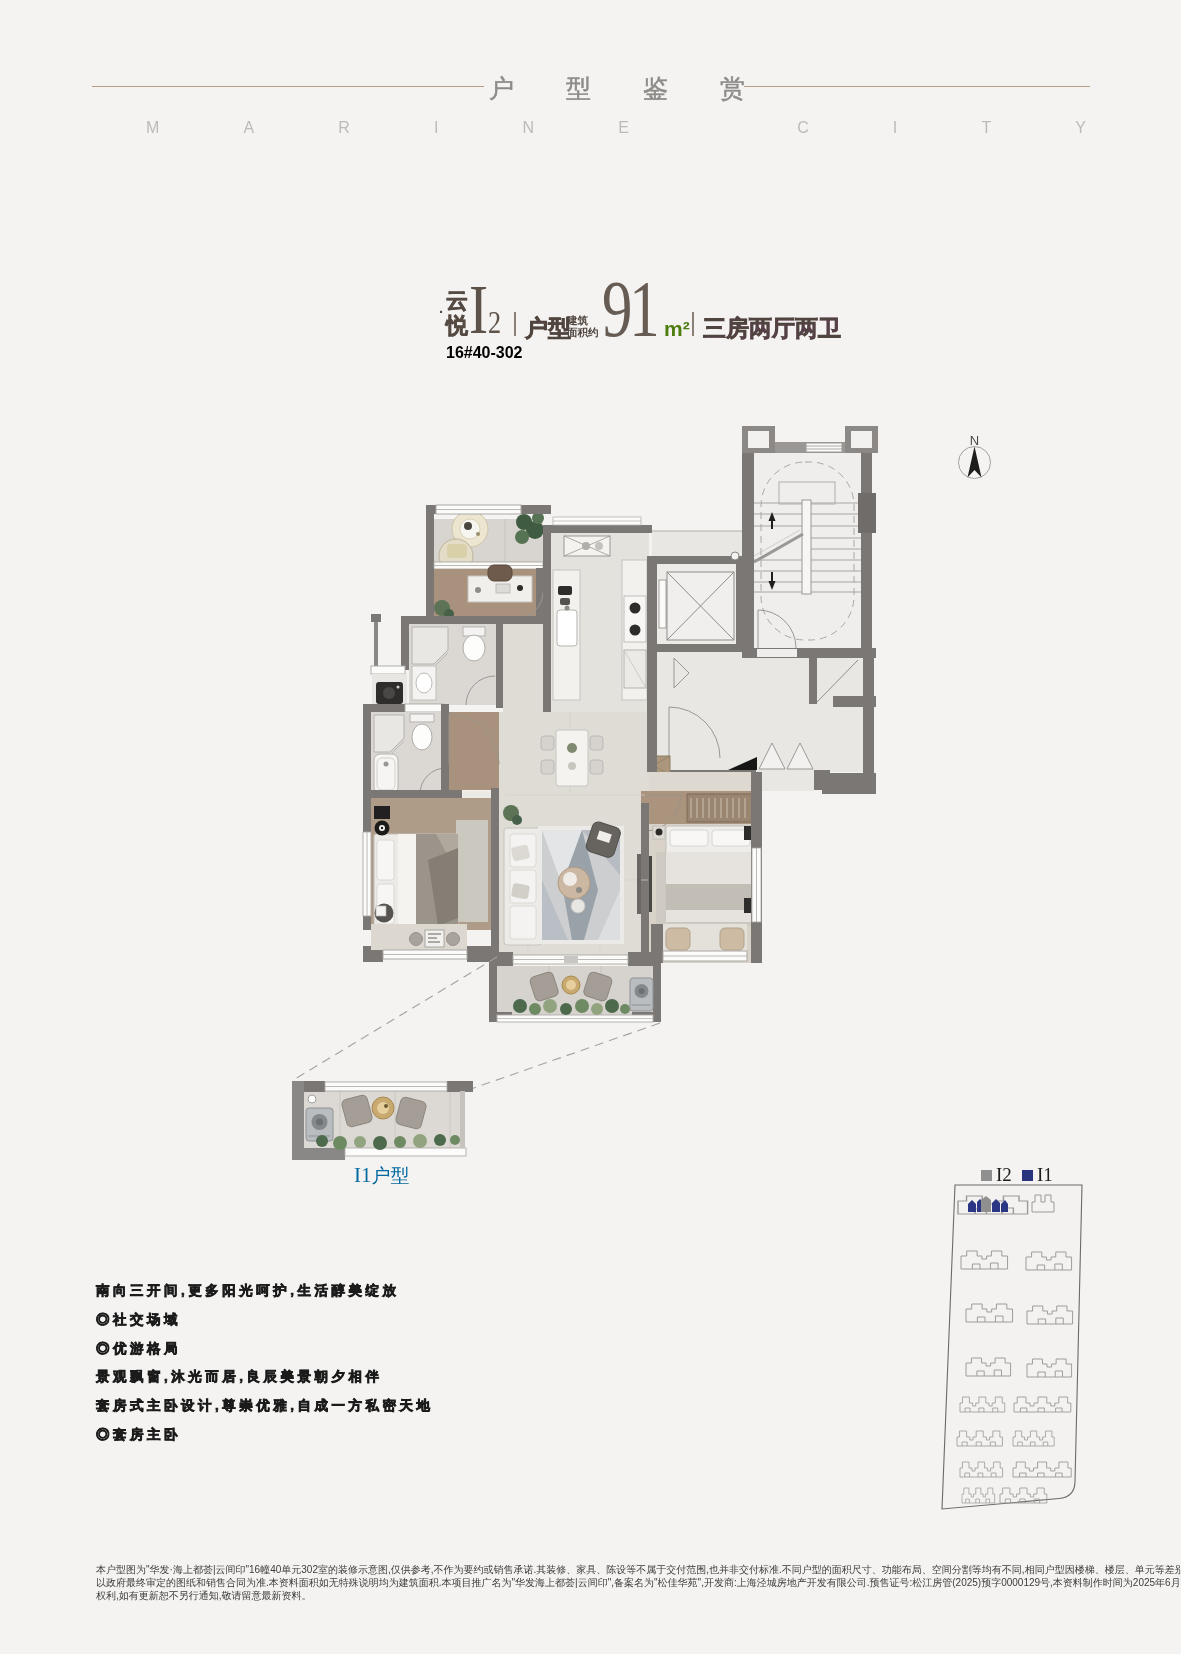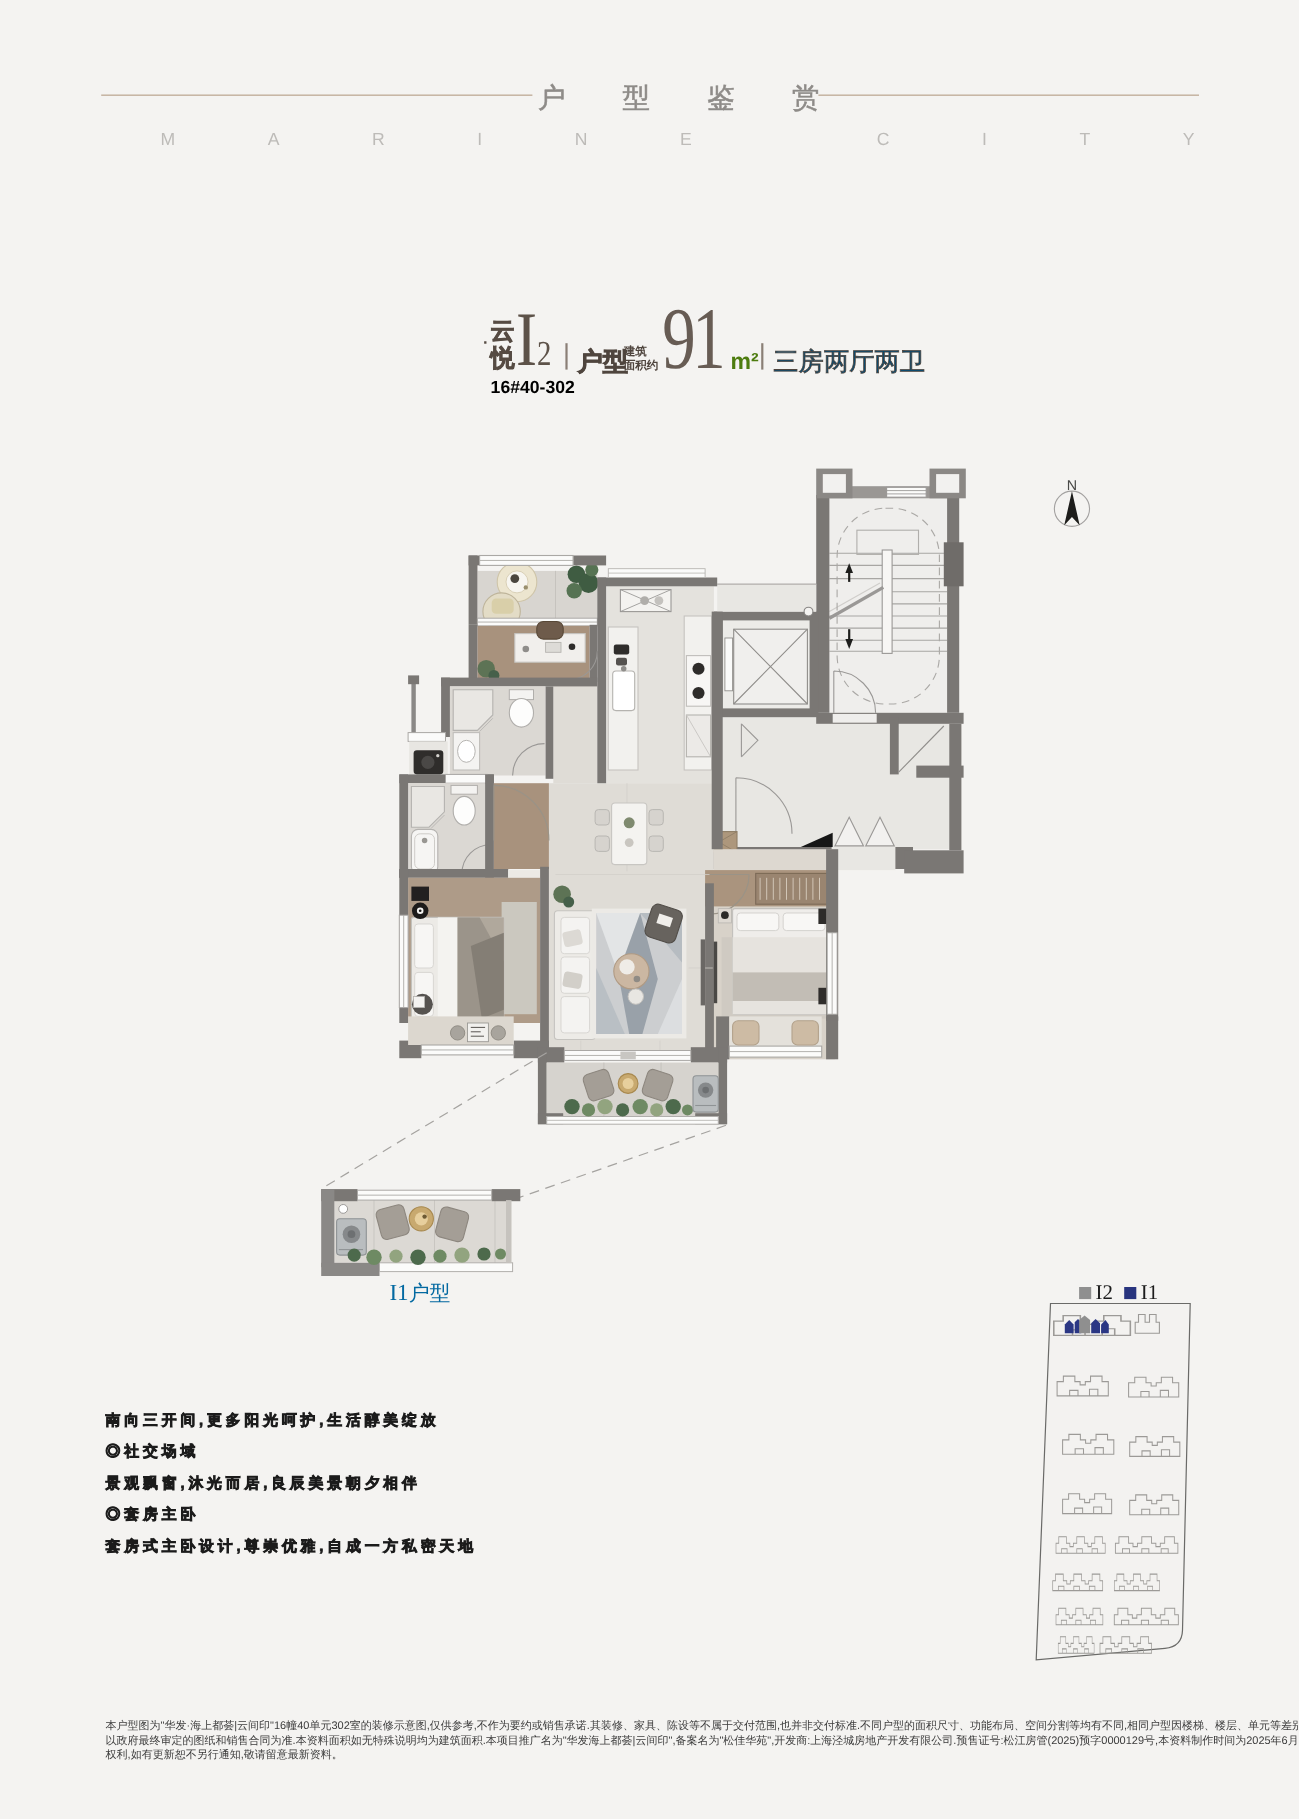--- a/index.html
+++ b/index.html
@@ -40,30 +40,31 @@
 <div class="abs" style="left:525px;top:313px;font-size:23px;font-weight:bold;color:#4f453e;-webkit-text-stroke:0.7px #4f453e">户型</div>
 
 <div class="abs" style="left:567px;top:315px;font-size:10.5px;font-weight:bold;color:#4f453e;line-height:11.5px">建筑<br>面积约</div>
 
 <div class="abs" style="left:602px;top:274px;font-family:'Liberation Serif',serif;font-size:80px;line-height:70px;color:#675c54;letter-spacing:-4px;transform:scaleX(0.76);transform-origin:0 0">91</div>
 
 <div class="abs" style="left:664px;top:317px;font-size:21px;font-weight:bold;color:#4d7c0f">m²</div>
 
 <div class="abs" style="left:692px;top:312px;width:2px;height:24px;background:#8a7f76"></div>
 
-<div class="abs" style="left:703px;top:313px;font-size:23px;font-weight:normal;color:#0c4a6e;-webkit-text-stroke:0.7px #4f453e">三房两厅两卫</div>
+<div class="abs" style="left:703px;top:313px;font-size:23px;font-weight:bold;color:#a21caf;-webkit-text-stroke:0.7px #4f453e">三房两厅两卫</div>
 
 <div class="abs" style="left:446px;top:344px;font-size:16px;font-weight:bold;color:#000000">16#40-302</div>
 
 <div class="abs" style="left:96px;top:1277px;font-size:13.5px;font-weight:bold;color:#1b1b1b;line-height:28.8px;white-space:nowrap;letter-spacing:3.5px;-webkit-text-stroke:0.7px #1b1b1b">
 <div>南向三开间,更多阳光呵护,生活醇美绽放</div>
 <div>◎社交场域</div>
+<div>◎优游格局</div>
 <div>景观飘窗,沐光而居,良辰美景朝夕相伴</div>
+<div>套房式主卧设计,尊崇优雅,自成一方私密天地</div>
 <div>◎套房主卧</div>
-<div>套房式主卧设计,尊崇优雅,自成一方私密天地</div>
 </div>
 
 <div class="abs" style="left:96px;top:1563px;font-size:10px;color:#3c3c3c;line-height:13px;white-space:nowrap">
 <div>本户型图为"华发·海上都荟|云间印"16幢40单元302室的装修示意图,仅供参考,不作为要约或销售承诺.其装修、家具、陈设等不属于交付范围,也并非交付标准.不同户型的面积尺寸、功能布局、空间分割等均有不同,相同户型因楼梯、楼层、单元等差别,局部结构、面积等也可能不同,具体</div>
 <div>以政府最终审定的图纸和销售合同为准.本资料面积如无特殊说明均为建筑面积.本项目推广名为"华发海上都荟|云间印",备案名为"松佳华苑",开发商:上海泾城房地产开发有限公司.预售证号:松江房管(2025)预字0000129号,本资料制作时间为2025年6月,开发商保留对本资料修改的</div>
 <div>权利,如有更新恕不另行通知,敬请留意最新资料。</div>
 </div>
 
 <svg class="abs" style="left:0;top:0" width="1181" height="1654" viewBox="0 0 1181 1654">
 

